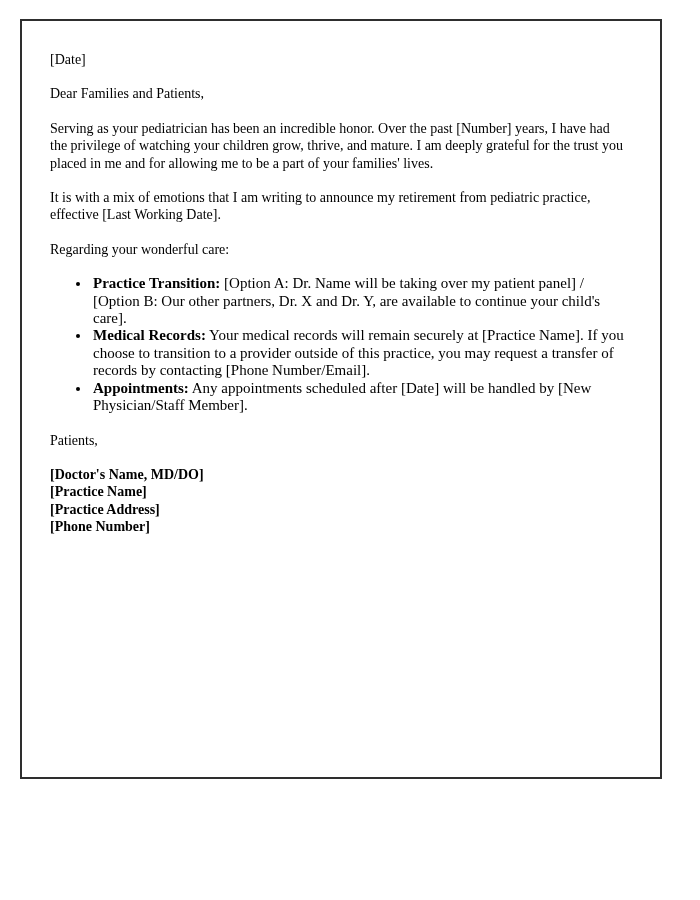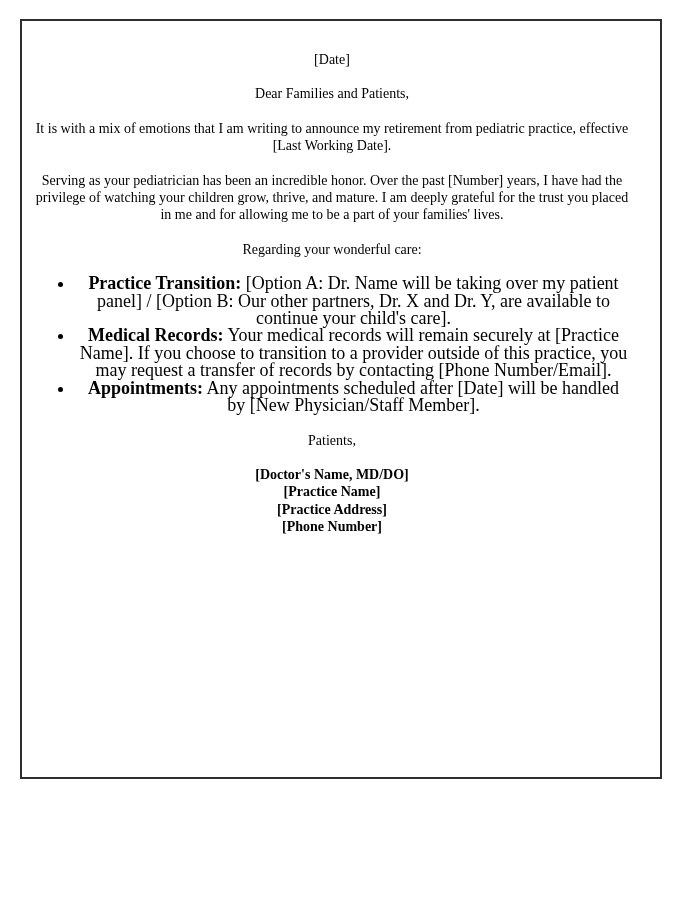--- a/index.html
+++ b/index.html
@@ -16,34 +16,33 @@
   }
   .letter-frame {
     position: absolute;
     left: 20px;
     top: 19px;
     width: 642px;
     height: 760px;
     box-sizing: border-box;
     border: 2px solid #2e2e2e;
     background: #ffffff;
-    padding: 30px 30px 0 12px;
+    padding: 30px 30px 0 28px;
     overflow: hidden;
-    text-align: center;
   }
   .letter-frame p,
   .letter-frame .para {
     margin: 0 0 17px 0;
     font-size: 14px;
     line-height: 17.4px;
   }
   ul.care-list {
     margin: 0 0 17px 0;
     padding: 0 0 0 41px;
-    font-size: 18px;
+    font-size: 15px;
     line-height: 17.4px;
   }
   ul.care-list li {
     margin: 0;
     padding: 0 0 0 2px;
   }
   .bullet-label {
     font-weight: bold;
   }
   .signature-block {
@@ -58,23 +57,23 @@
 </style>
 </head>
 <body>
 
 <div class="letter-frame">
 
   <p>[Date]</p>
 
   <p>Dear Families and Patients,</p>
 
+  <p>Serving as your pediatrician has been an incredible honor. Over the past [Number] years, I have had the privilege of watching your children grow, thrive, and mature. I am deeply grateful for the trust you placed in me and for allowing me to be a part of your families' lives.</p>
+
   <p>It is with a mix of emotions that I am writing to announce my retirement from pediatric practice, effective [Last Working Date].</p>
-
-  <p>Serving as your pediatrician has been an incredible honor. Over the past [Number] years, I have had the privilege of watching your children grow, thrive, and mature. I am deeply grateful for the trust you placed in me and for allowing me to be a part of your families' lives.</p>
 
   <p>Regarding your wonderful care:</p>
 
   <ul class="care-list">
     <li>
       <span class="bullet-label">Practice Transition:</span><span> [Option A: Dr. Name will be taking over my patient panel] / [Option B: Our other partners, Dr. X and Dr. Y, are available to continue your child's care].</span>
     </li>
     <li>
       <span class="bullet-label">Medical Records:</span><span> Your medical records will remain securely at [Practice Name]. If you choose to transition to a provider outside of this practice, you may request a transfer of records by contacting [Phone Number/Email].</span>
     </li>

